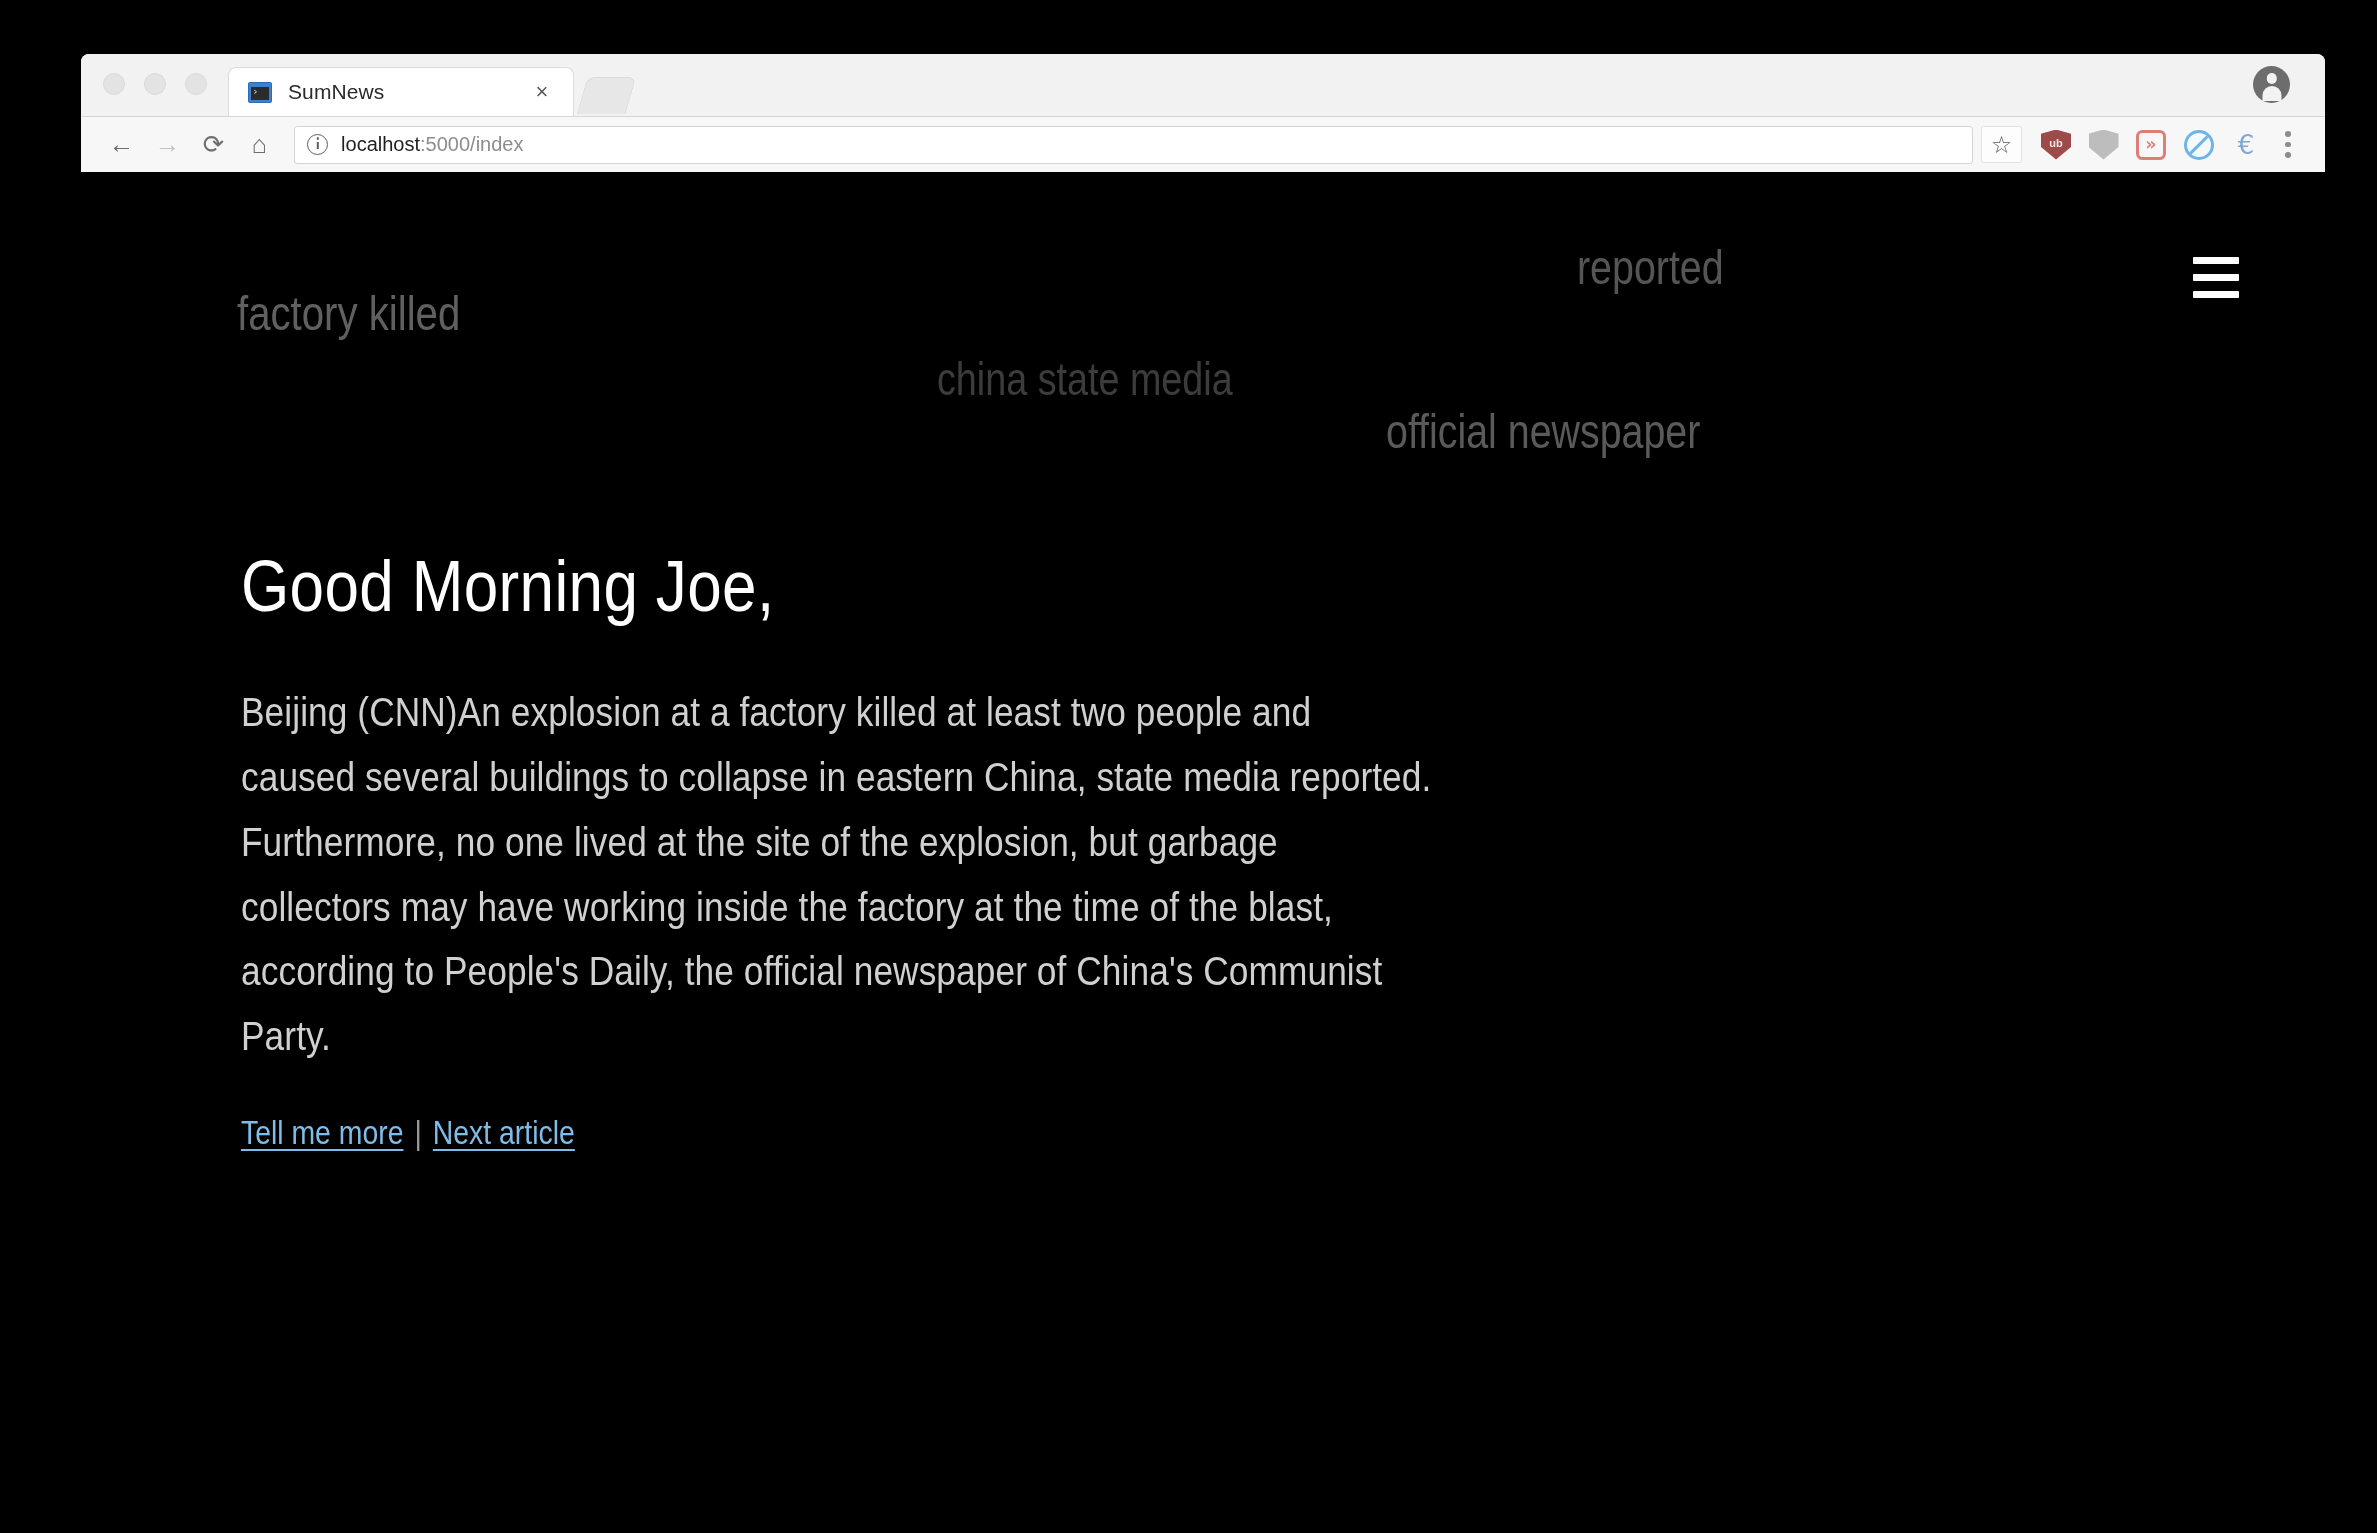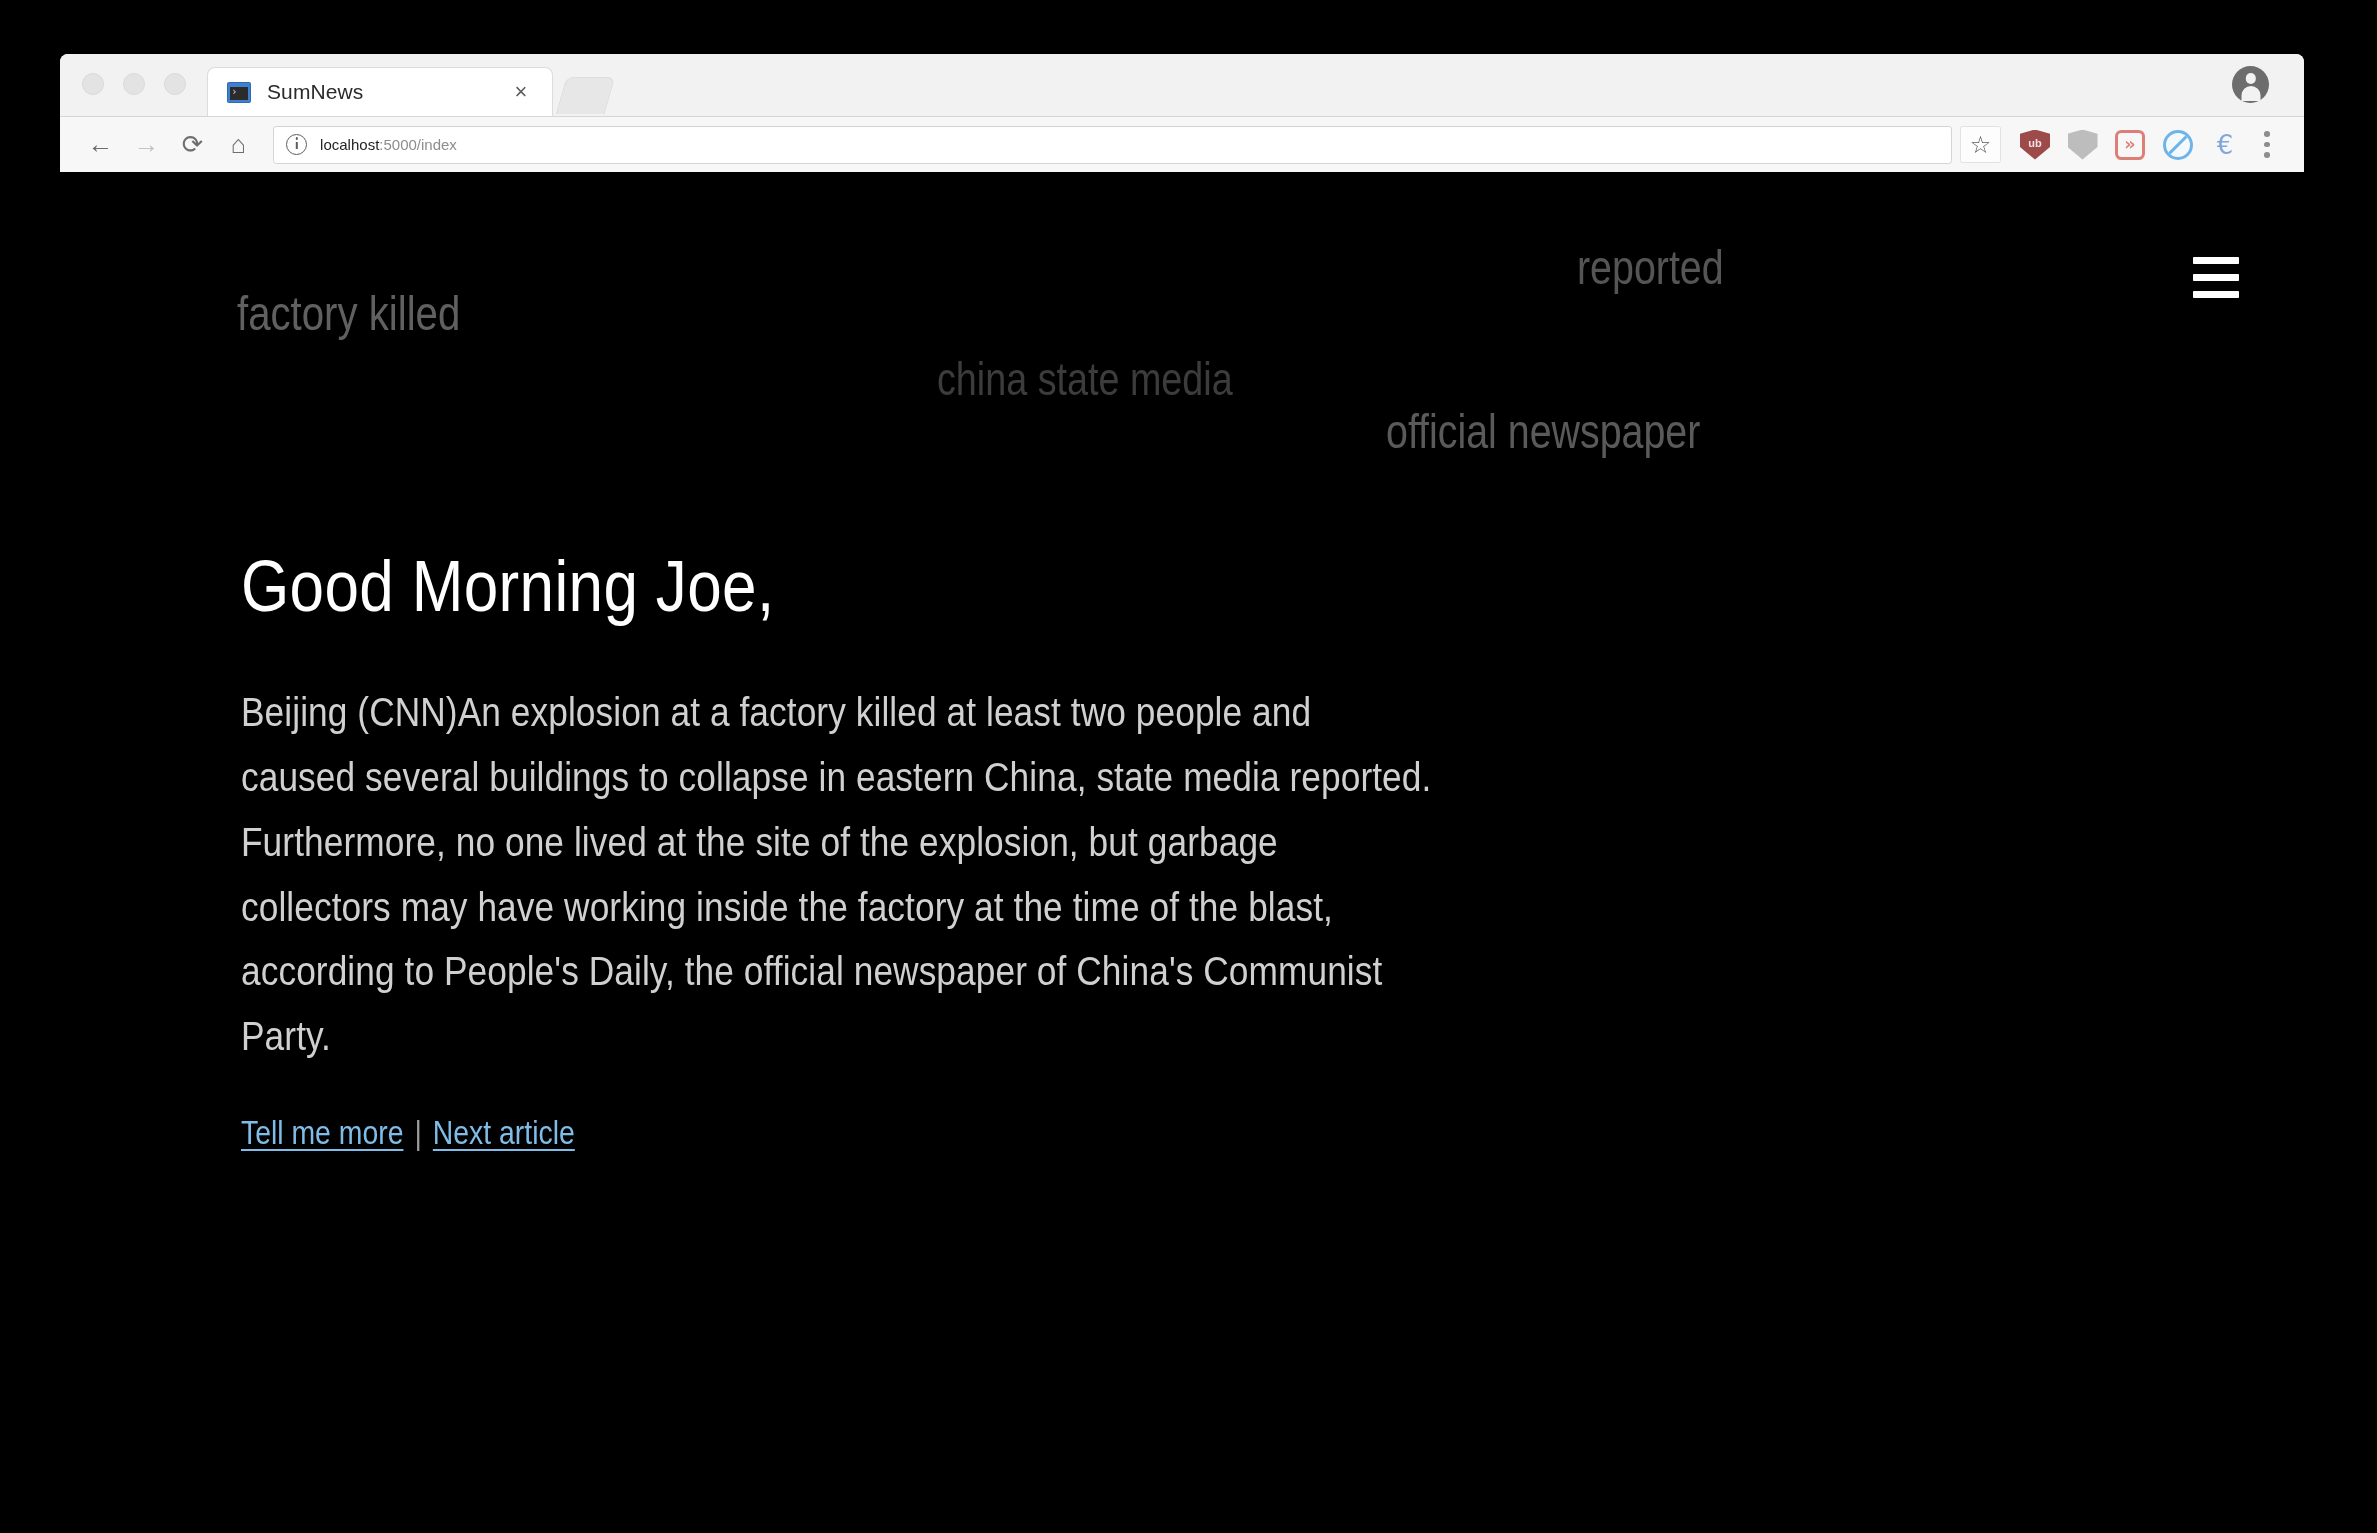--- a/index.html
+++ b/index.html
@@ -12,21 +12,21 @@
   }
 
   body {
     font-family: "Liberation Sans", sans-serif;
     position: relative;
   }
 
   
   .browser-window {
     position: absolute;
-    left: 60px;
+    left: 81px;
     top: 54px;
     width: 2244px;
     height: 118px;
     background: #f7f7f7;
     border-radius: 8px 8px 0 0;
     overflow: hidden;
   }
 
   
   .tabstrip {
@@ -200,21 +200,21 @@
   .info-icon::after {
     content: "";
     position: absolute;
     left: 50%; top: 7.2px;
     transform: translateX(-50%);
     width: 2.4px; height: 7.2px;
     background: #5d5d5d;
   }
 
   .url-text {
-    font-size: 15px;
+    font-size: 20px;
     white-space: nowrap;
   }
   .url-host { color: #1f1f1f; }
   .url-rest { color: #8d8d8d; }
 
   .star-btn {
     width: 41px; height: 37px;
     flex: none;
     display: flex; align-items: center; justify-content: center;
     font-size: 24px;

